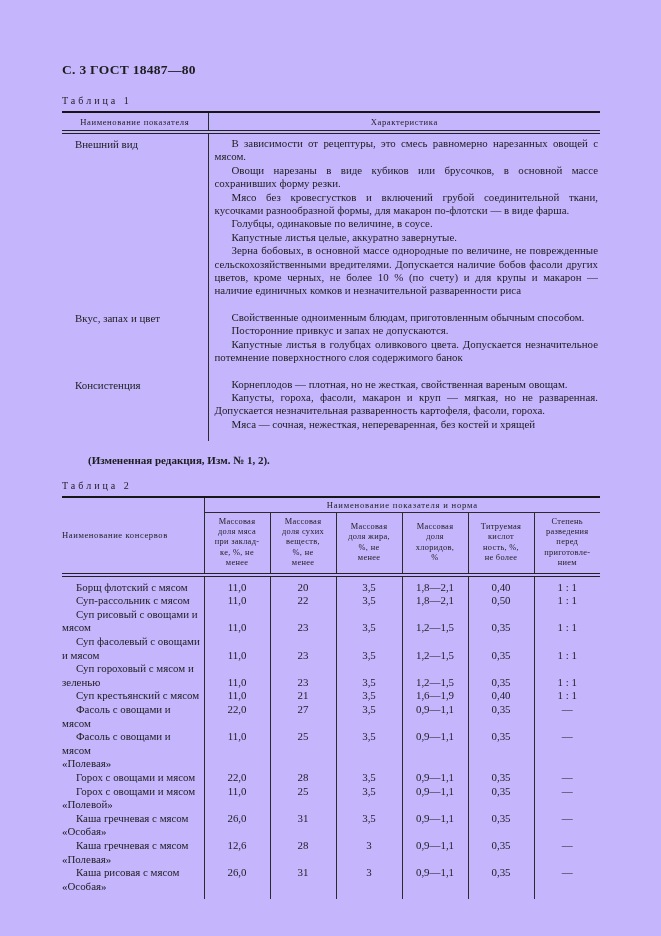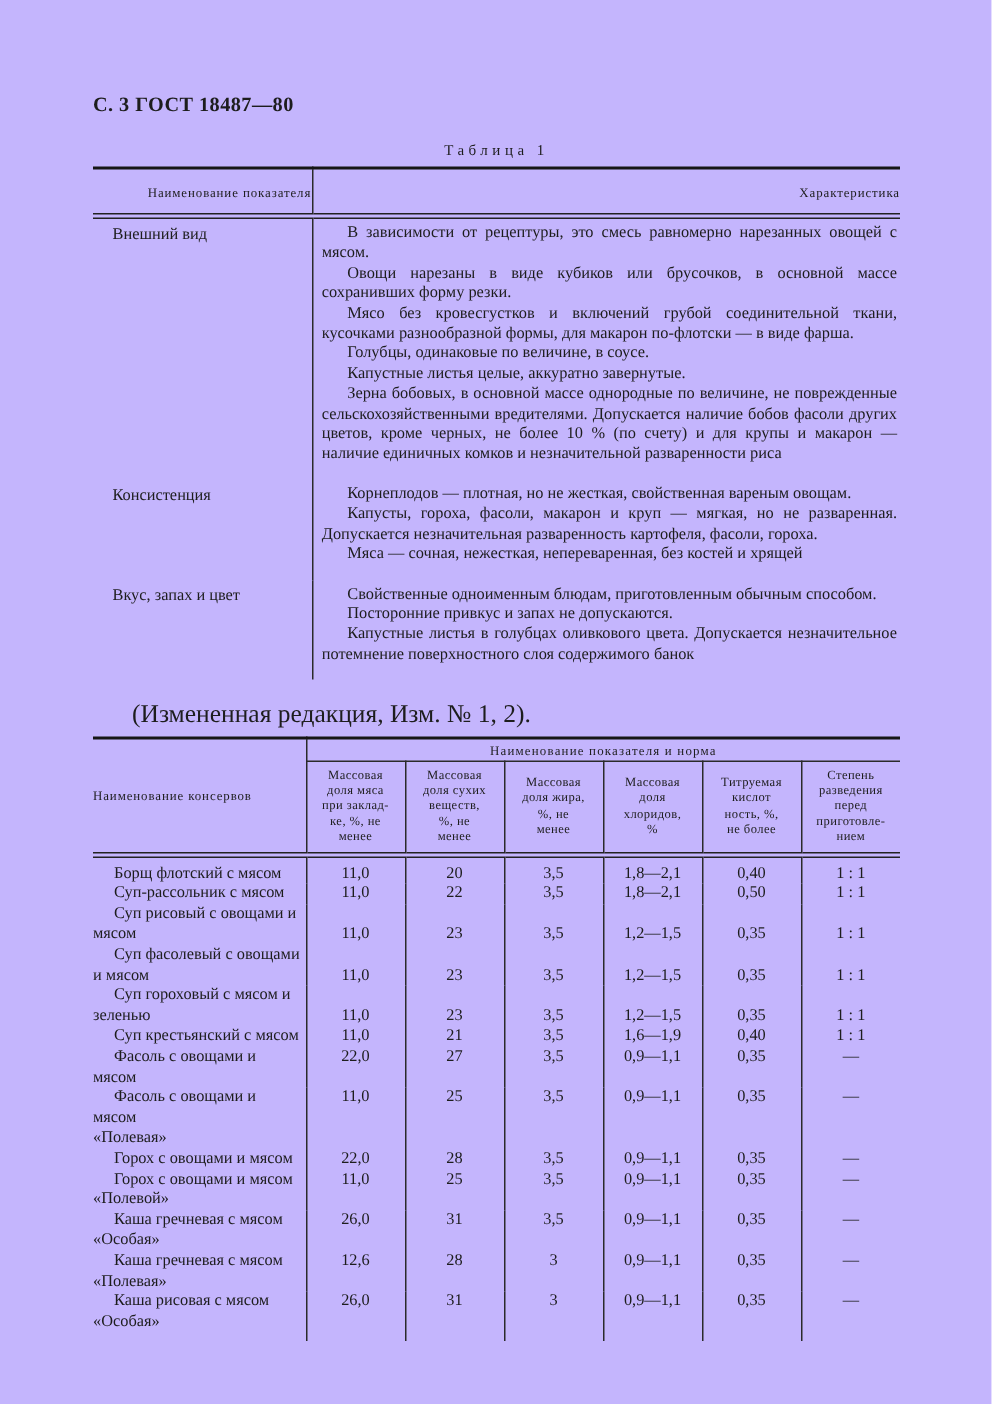--- a/index.html
+++ b/index.html
@@ -14,41 +14,41 @@
   .page {
     position: absolute; left: 0; top: 0;
     width: 661px; height: 936px;
     padding: 62px 61px 0 62px;
     background: #c4b5fd;
   }
   .doc-header {
     font-size: 13.5px; font-weight: bold; letter-spacing: 0.3px;
   }
   .table-caption {
-    text-align: center; font-size: 10px; letter-spacing: 3px;
+    text-align: left; font-size: 10px; letter-spacing: 3px;
     margin-top: 17px;
   }
   table { border-collapse: collapse; width: 538px; table-layout: fixed; }
   
   #table1 { margin-top: 5px; border-top: 2.5px solid #161616; }
   #table1 th {
     font-weight: normal; font-size: 8.6px; letter-spacing: 0.6px;
-    text-align: right; vertical-align: middle;
-    height: 32px; border-bottom: 4px double #222;
+    text-align: center; vertical-align: middle;
+    height: 20px; border-bottom: 4px double #222;
   }
   #table1 .col-divider-left { border-left: 1px solid #2a2a2a; }
   #table1 td { vertical-align: top; font-size: 10.9px; line-height: 13.4px; }
   #table1 td.ind-name { width: 146px; padding: 4px 4px 4px 13px; }
   #table1 td.charact { padding: 3px 2px 10px 6px; }
   #table1 td.charact p {
     text-indent: 17px; text-align: justify; line-height: 13.4px;
   }
   
   .amendment {
-    margin-top: 13px; font-weight: normal; font-size: 17px;
+    margin-top: 13px; font-weight: bold; font-size: 11px;
     padding-left: 26px;
   }
   .para-24 {
     font-size: 11.3px; line-height: 14px; text-align: justify;
     text-indent: 26px; margin-top: 1px;
   }
   
   #table2 { margin-top: 5px; border-top: 2.5px solid #161616; }
   #table2 th { font-weight: normal; }
   #table2 .name-header {
@@ -102,41 +102,42 @@
           <td class="charact col-divider-left">
             <p>В зависимости от рецептуры, это смесь равномерно нарезанных овощей с мясом.</p>
             <p>Овощи нарезаны в виде кубиков или брусочков, в основной массе сохранивших форму резки.</p>
             <p>Мясо без кровесгустков и включений грубой соединительной ткани, кусочками разнообразной формы, для макарон по-флотски — в виде фарша.</p>
             <p>Голубцы, одинаковые по величине, в соусе.</p>
             <p>Капустные листья целые, аккуратно завернутые.</p>
             <p>Зерна бобовых, в основной массе однородные по величине, не поврежденные сельскохозяйственными вредителями. Допускается наличие бобов фасоли других цветов, кроме черных, не более 10 % (по счету) и для крупы и макарон — наличие единичных комков и незначительной разваренности риса</p>
           </td>
         </tr>
         <tr>
+          <td class="ind-name">Вкус, запах и цвет</td>
+          <td class="charact col-divider-left">
+            <p>Свойственные одноименным блюдам, приготовленным обычным способом.</p>
+            <p>Посторонние привкус и запах не допускаются.</p>
+            <p>Капустные листья в голубцах оливкового цвета. Допускается незначительное потемнение поверхностного слоя содержимого банок</p>
+          </td>
+        </tr>
+        <tr>
           <td class="ind-name">Консистенция</td>
           <td class="charact col-divider-left">
             <p>Корнеплодов — плотная, но не жесткая, свойственная вареным овощам.</p>
             <p>Капусты, гороха, фасоли, макарон и круп — мягкая, но не разваренная. Допускается незначительная разваренность картофеля, фасоли, гороха.</p>
             <p>Мяса — сочная, нежесткая, непереваренная, без костей и хрящей</p>
           </td>
         </tr>
-        <tr>
-          <td class="ind-name">Вкус, запах и цвет</td>
-          <td class="charact col-divider-left">
-            <p>Свойственные одноименным блюдам, приготовленным обычным способом.</p>
-            <p>Посторонние привкус и запах не допускаются.</p>
-            <p>Капустные листья в голубцах оливкового цвета. Допускается незначительное потемнение поверхностного слоя содержимого банок</p>
-          </td>
-        </tr>
       </tbody>
   </table>
 
   <p class="amendment">(Измененная редакция, Изм. № 1, 2).</p>
 
 
+  <div class="table-caption" style="margin-top:14px">Таблица 2</div>
 
   <table id="table2">
     <thead>
       <tr>
         <th class="name-header" rowspan="2">Наименование консервов</th>
         <th class="group-header" colspan="6">Наименование показателя и норма</th>
       </tr>
       <tr id="t2-col-headers">
           <th class="col-header">Массовая
 доля мяса

